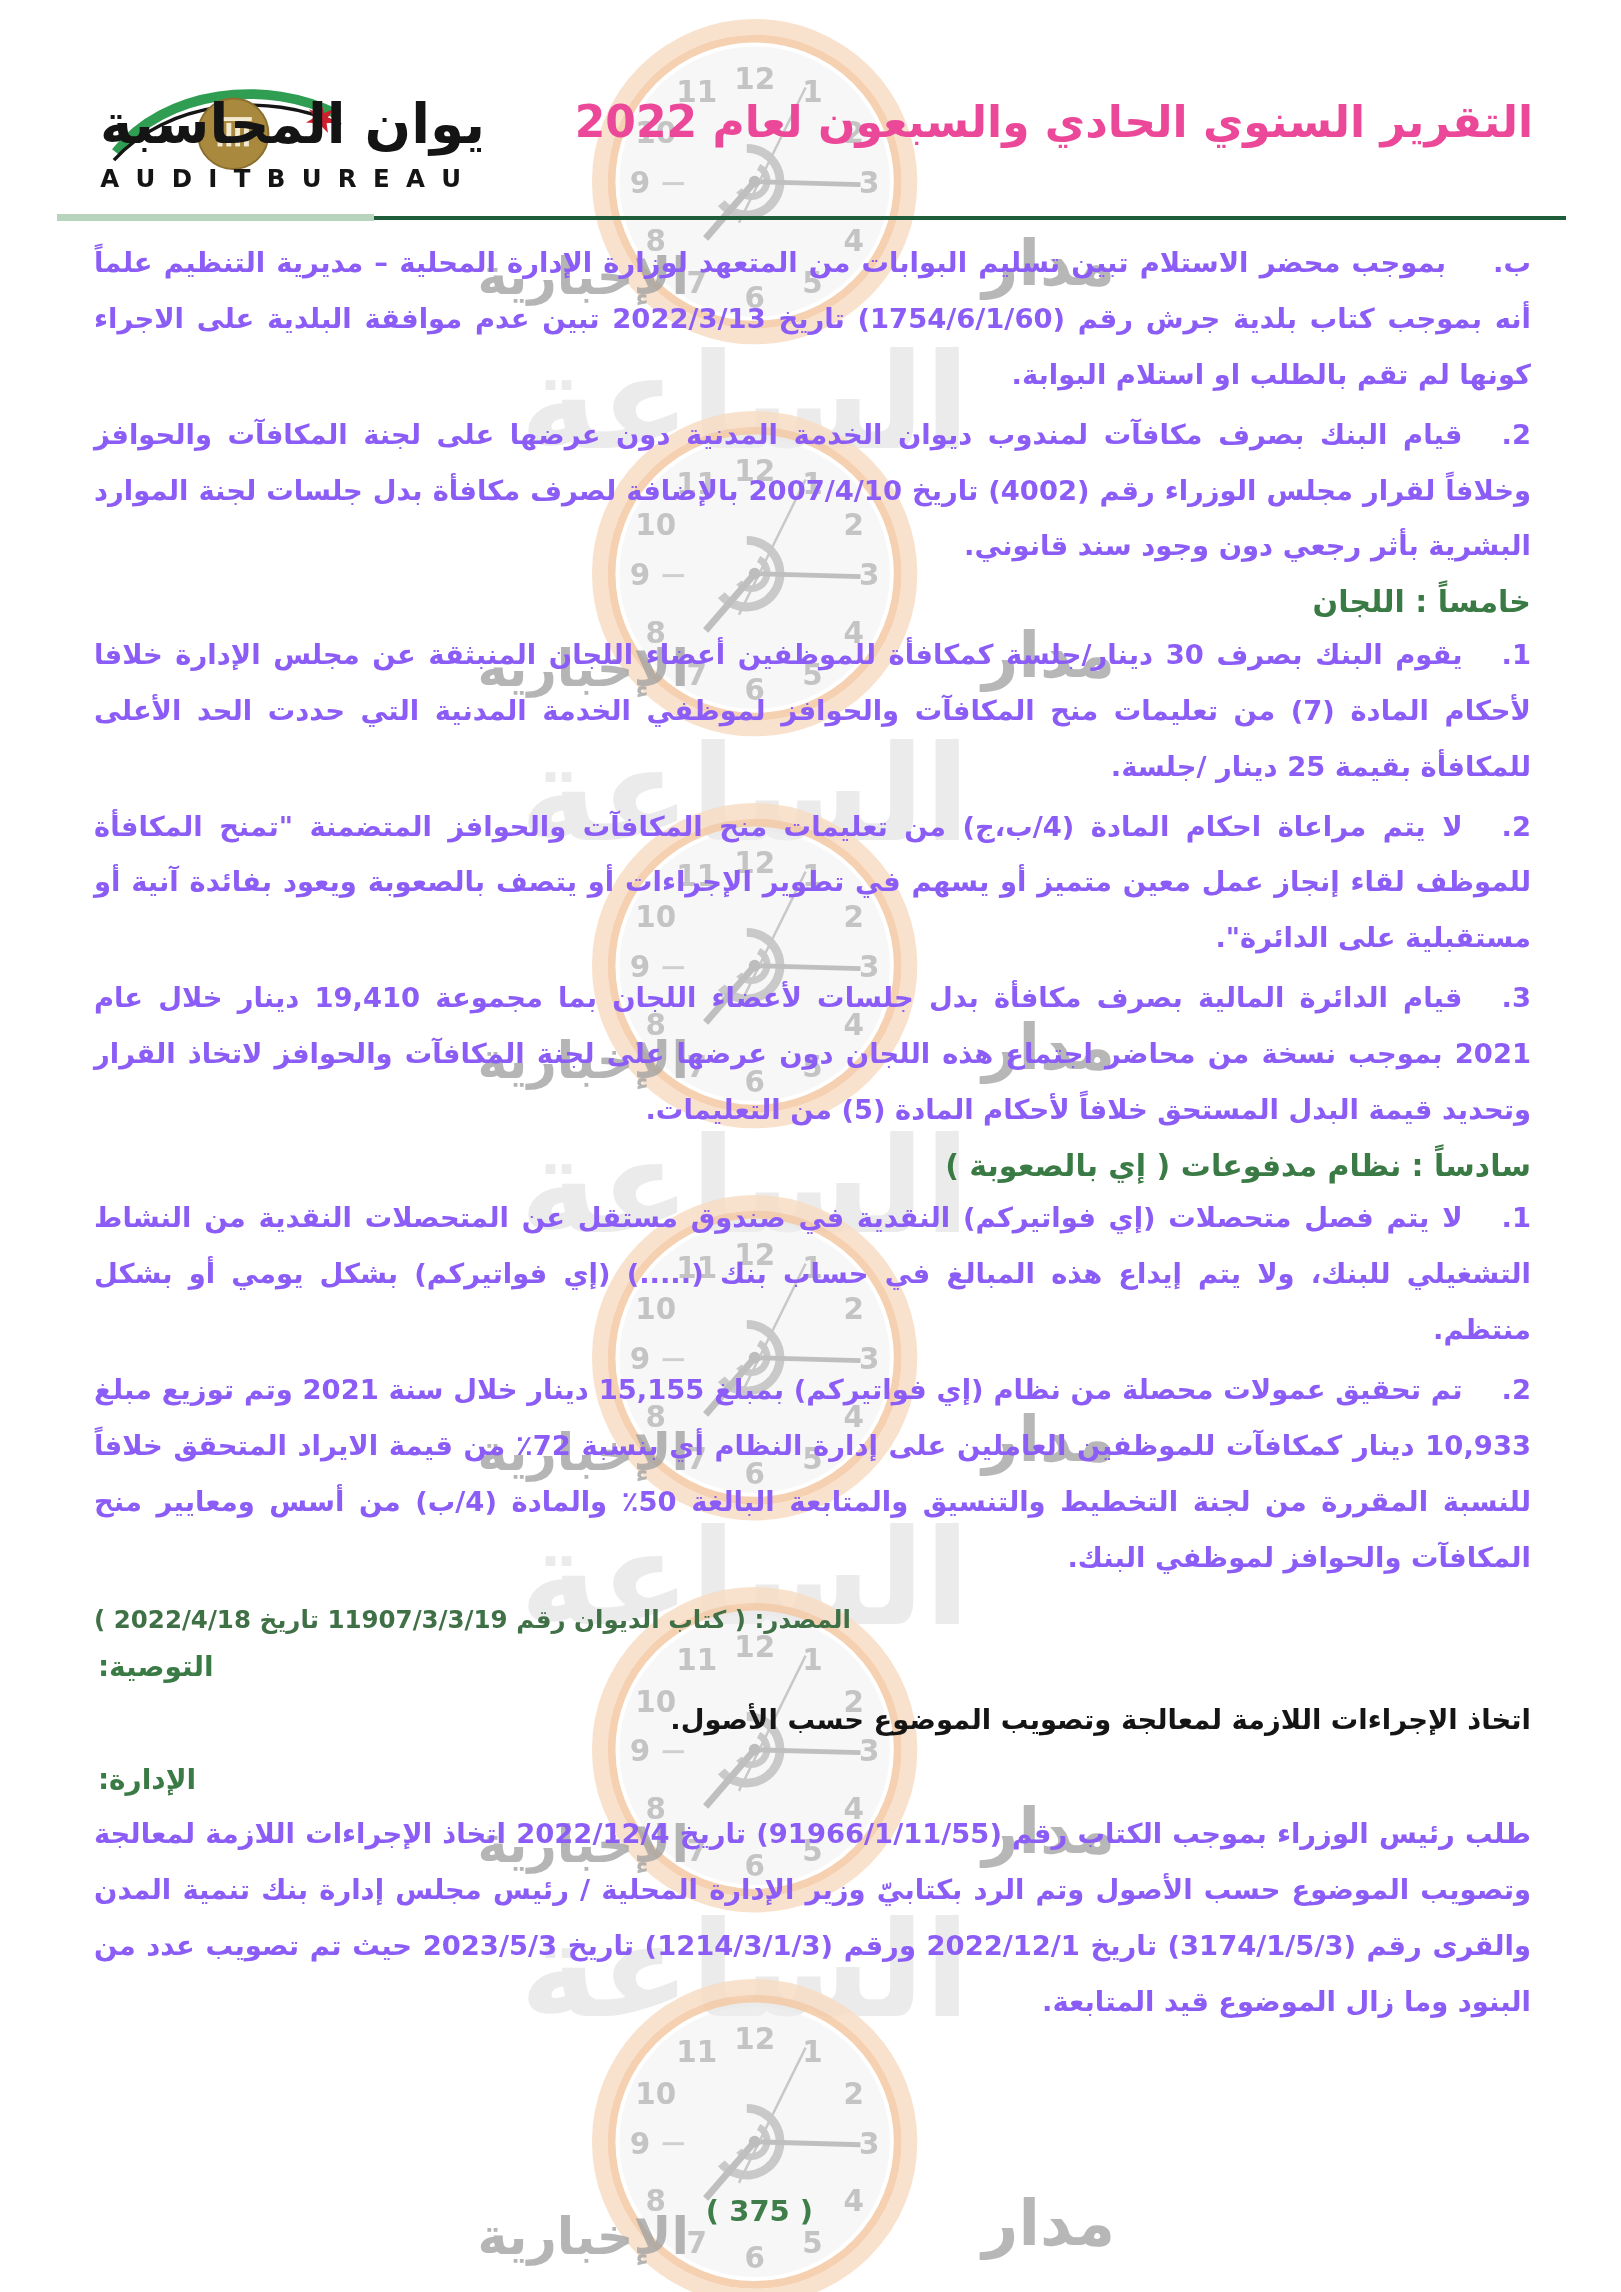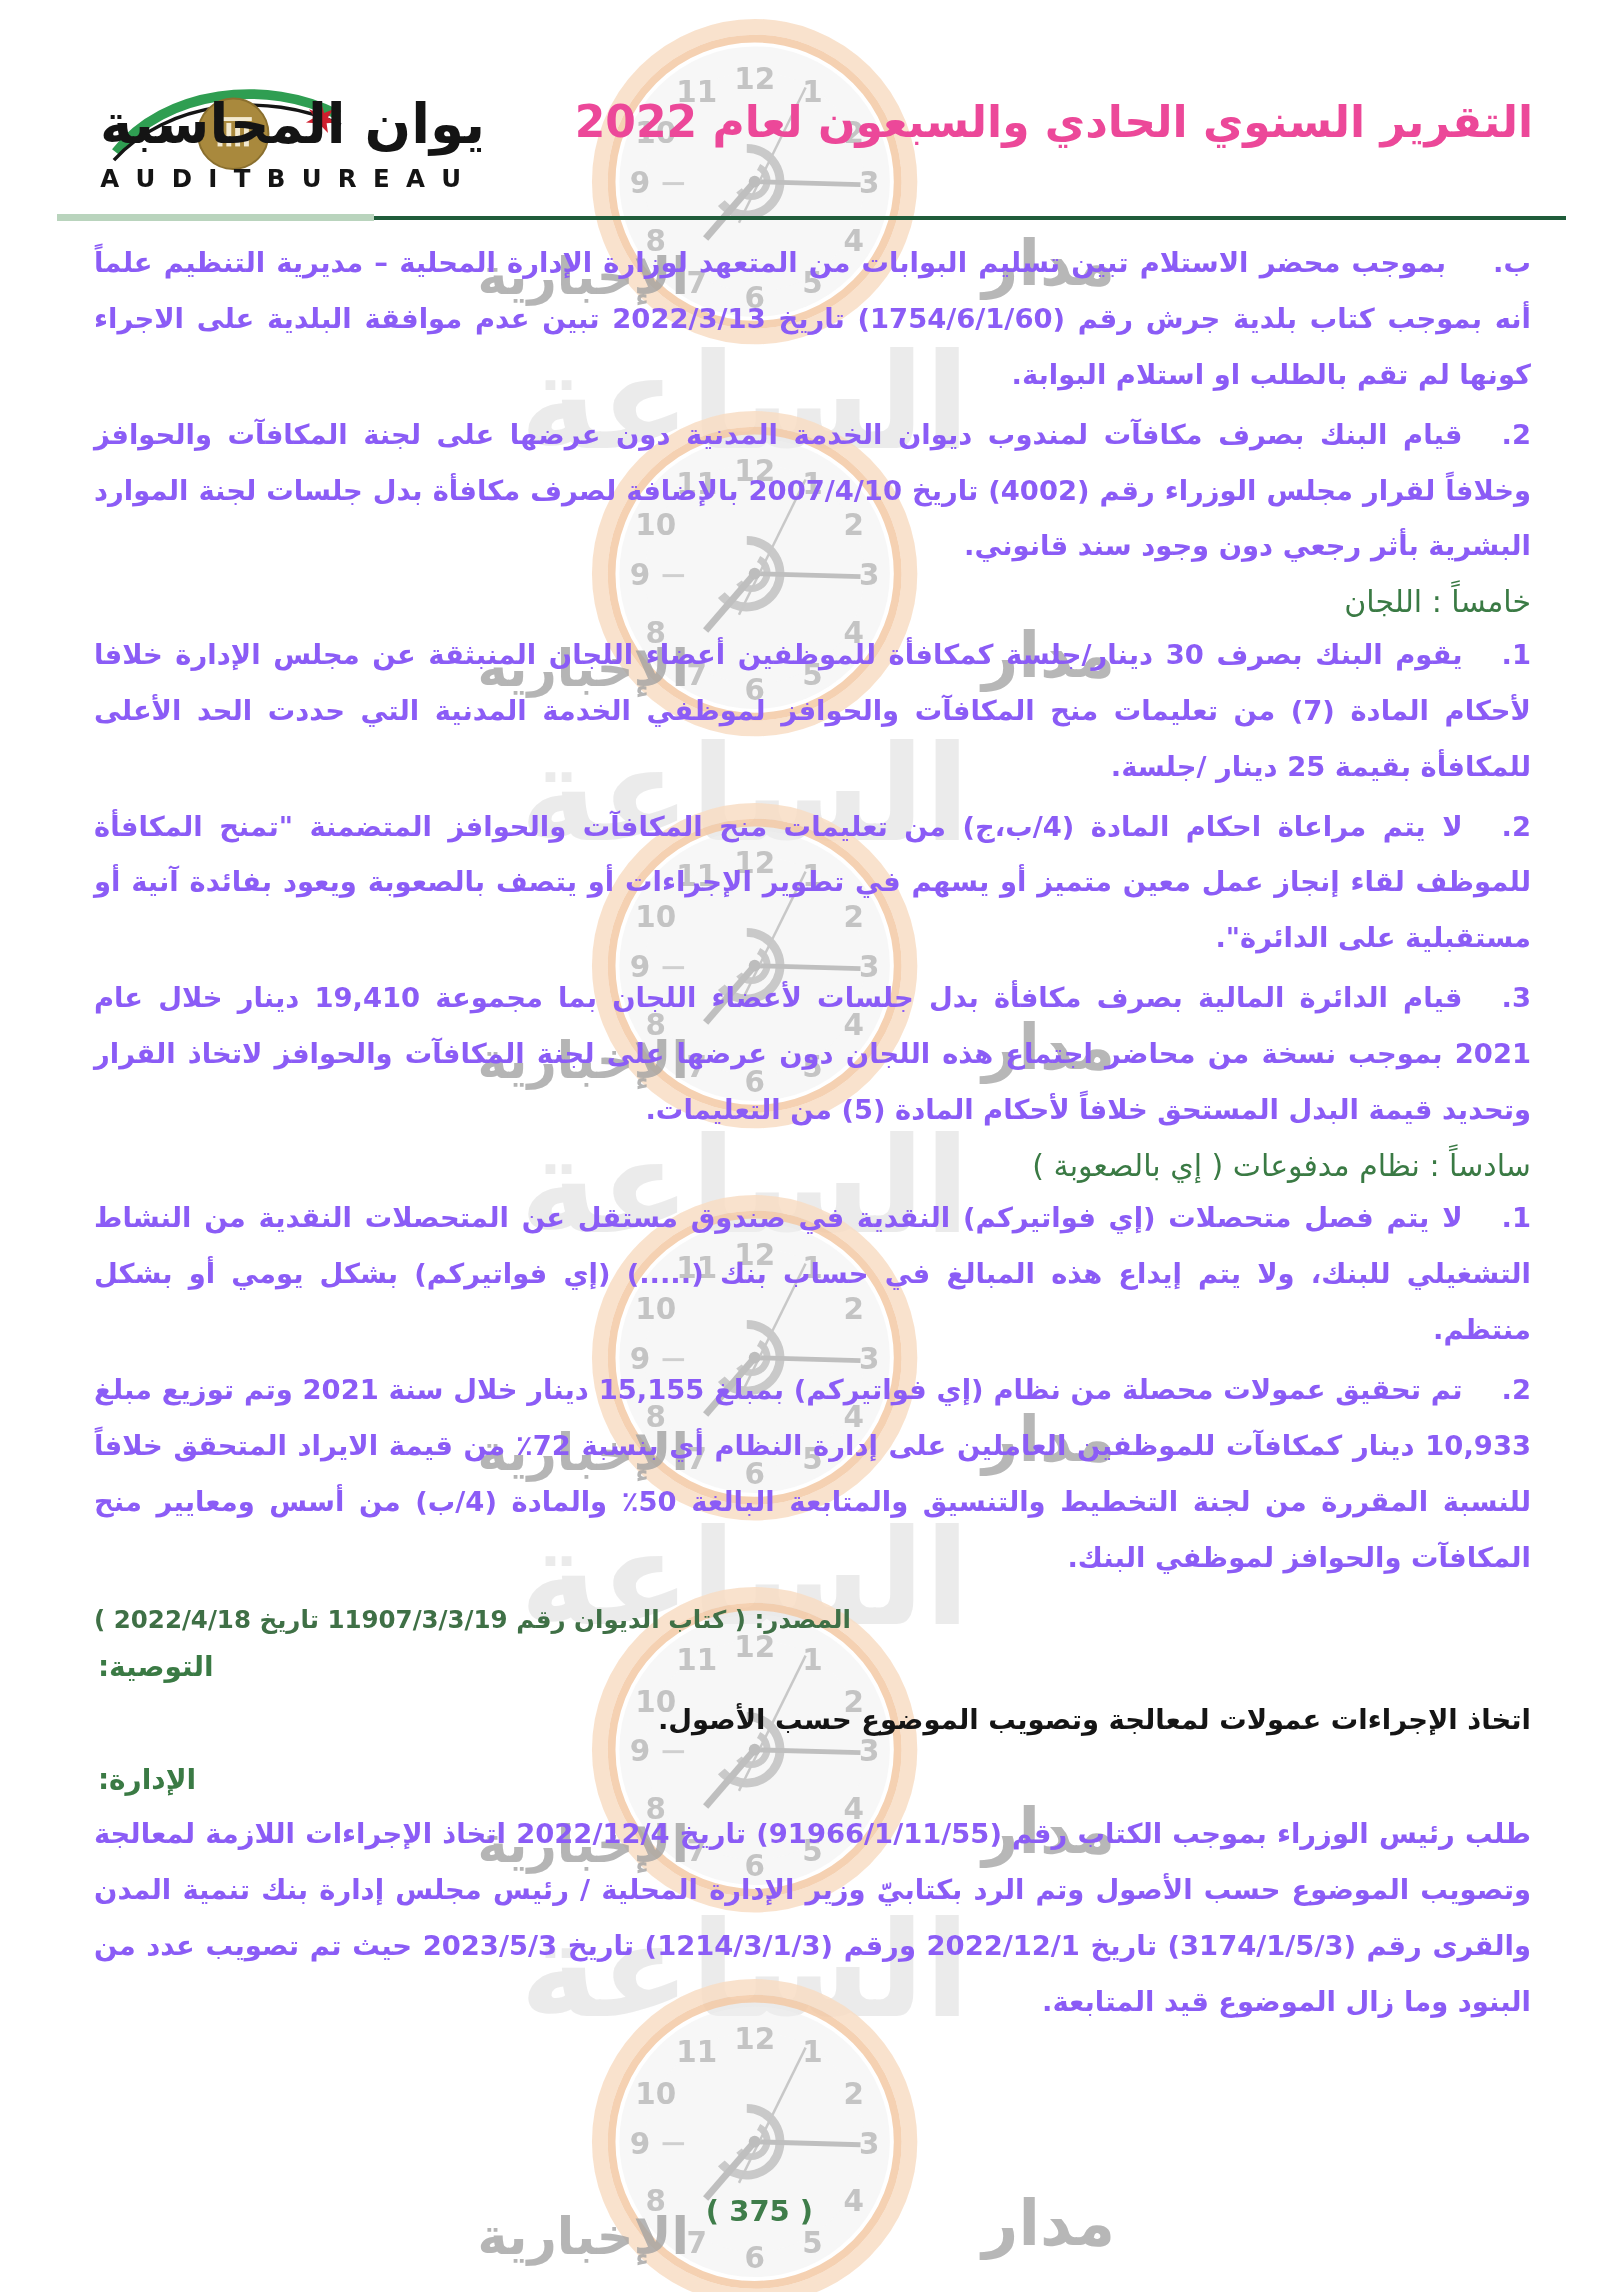--- a/index.html
+++ b/index.html
@@ -28,21 +28,21 @@
   .para{
     margin:0 0 3.9px 0;
     font-size:27.4px;font-weight:bold;color:#8b5cf6;
     line-height:2.04;
     text-align:justify;
   }
   .intro-para{text-indent:45px;}
   .marker{margin-left:39px;}
   .b-gap{margin-left:47px;}
   .sec-heading{
-    font-size:30px;font-weight:normal;color:#3a7a44;
+    font-size:30px;font-weight:bold;color:#3a7a44;
     margin:9.8px 0 7.8px 0;text-align:right;
   }
   .source-line{
     font-size:24.5px;font-weight:bold;color:#3f7046;
     text-align:left;margin:19.6px 0 13.7px 0;
   }
   .sub-heading{
     font-size:28px;font-weight:bold;color:#3a7a44;
     margin:15.7px 0 9.8px 0;text-align:left;padding-left:3.9px;
   }
@@ -157,20 +157,20 @@
 
   <h2 class="sec-heading">سادساً : نظام مدفوعات ( إي بالصعوبة )</h2>
 
   <p class="para"><span class="marker">1.</span><span>لا يتم فصل متحصلات (إي فواتيركم) النقدية في صندوق مستقل عن المتحصلات النقدية من النشاط التشغيلي للبنك، ولا يتم إيداع هذه المبالغ في حساب بنك (.....) (إي فواتيركم) بشكل يومي أو بشكل منتظم.</span></p>
 
   <p class="para"><span class="marker">2.</span><span>تم تحقيق عمولات محصلة من نظام (إي فواتيركم) بمبلغ 15,155 دينار خلال سنة 2021 وتم توزيع مبلغ 10,933 دينار كمكافآت للموظفين العاملين على إدارة النظام أي بنسبة 72٪ من قيمة الايراد المتحقق خلافاً للنسبة المقررة من لجنة التخطيط والتنسيق والمتابعة البالغة 50٪ والمادة (4/ب) من أسس ومعايير منح المكافآت والحوافز لموظفي البنك.</span></p>
 
   <p class="source-line">المصدر: ( كتاب الديوان رقم 11907/3/3/19 تاريخ 2022/4/18 )</p>
 
   <h3 class="sub-heading">التوصية:</h3>
-  <p class="plain-line">اتخاذ الإجراءات عمولات لمعالجة وتصويب الموضوع حسب الأصول.</p>
+  <p class="plain-line">اتخاذ الإجراءات اللازمة لمعالجة وتصويب الموضوع حسب الأصول.</p>
 
   <h3 class="sub-heading">الإدارة:</h3>
   <p class="para">طلب رئيس الوزراء بموجب الكتاب رقم (91966/1/11/55) تاريخ 2022/12/4 اتخاذ الإجراءات اللازمة لمعالجة وتصويب الموضوع حسب الأصول وتم الرد بكتابيّ وزير الإدارة المحلية / رئيس مجلس إدارة بنك تنمية المدن والقرى رقم (3174/1/5/3) تاريخ 2022/12/1 ورقم (1214/3/1/3) تاريخ 2023/5/3 حيث تم تصويب عدد من البنود وما زال الموضوع قيد المتابعة.</p>
 
   <div class="footer-pageno">( 375 )</div>
 </div>
 
 
 </body></html>

